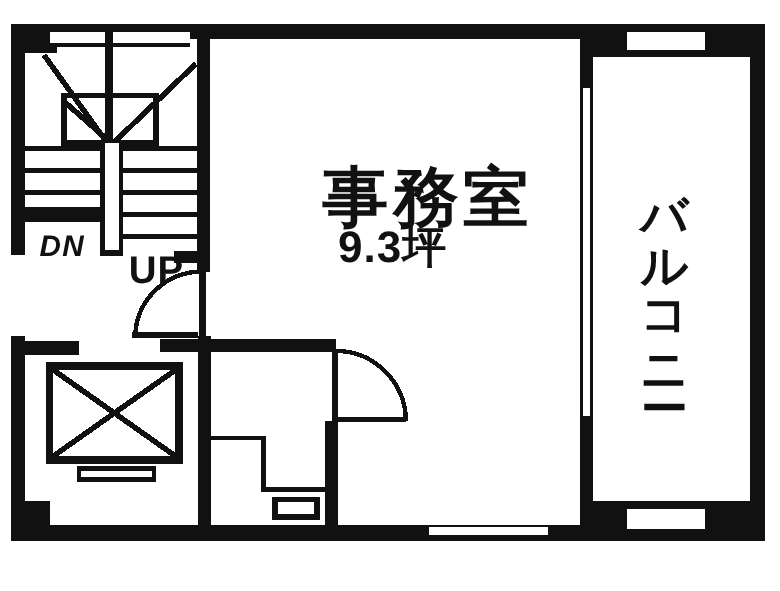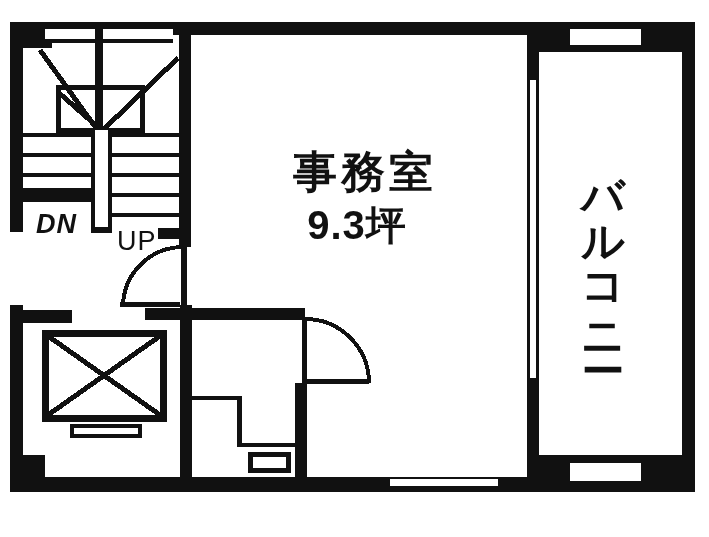--- a/index.html
+++ b/index.html
@@ -7,22 +7,22 @@
     position:relative;
     width:709px;height:537px;
     background:#ffffff;
     font-family:"Liberation Sans", sans-serif;
     overflow:hidden;
     color:#111111;
   }
   .canvas svg{position:absolute;left:0;top:0;}
   .lbl{position:absolute;color:#111111;line-height:1;white-space:nowrap;}
   .lbl-dn{left:36px;top:211px;font-size:27px;font-weight:600;letter-spacing:1px;font-style:italic;}
-  .lbl-up{left:117px;top:228px;font-size:27px;font-weight:400;letter-spacing:1px;}
-  .lbl-office-name{left:245px;top:150px;width:240px;text-align:center;font-size:44px;font-weight:700;letter-spacing:4px;}
+  .lbl-up{left:117px;top:228px;font-size:35px;font-weight:700;letter-spacing:1px;}
+  .lbl-office-name{left:245px;top:150px;width:240px;text-align:right;font-size:60px;font-weight:700;letter-spacing:4px;}
   .lbl-office-area{left:237px;top:205px;width:240px;text-align:center;font-size:40px;font-weight:700;letter-spacing:1px;}
   .lbl-balcony{
     left:582px;top:148px;height:240px;
     font-size:43px;font-weight:700;
     writing-mode:vertical-rl;text-orientation:mixed;
     letter-spacing:1px;
   }
   .lbl-note{left:275px;top:499px;width:428px;text-align:right;font-size:23px;font-weight:700;letter-spacing:0px;}
 </style>
 </head>

